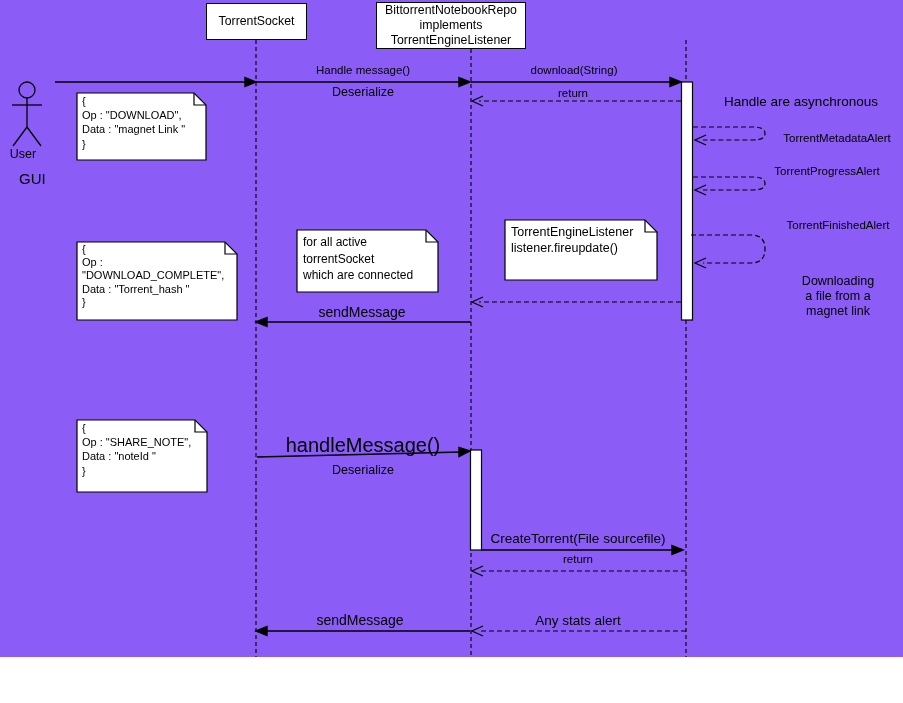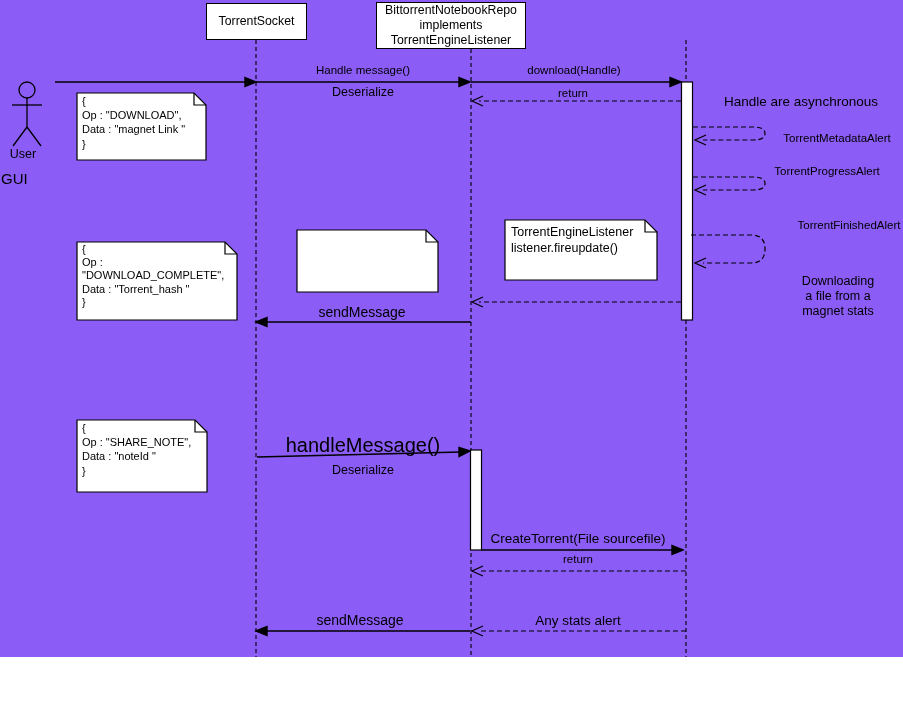--- a/index.html
+++ b/index.html
@@ -126,61 +126,66 @@
   <div class="pbox" style="left:206px;top:3px;width:101px;height:37px;">
     <span>TorrentSocket</span>
   </div>
   <div class="pbox" style="left:376px;top:2px;width:150px;height:47px;">
     <span>BittorrentNotebookRepo</span>
     <span>implements</span>
     <span>TorrentEngineListener</span>
   </div>
 
   <div class="lbl fs12" style="left:23px;top:147px;">User</div>
-  <div class="lbl-left" style="left:1px;top:170px;font-size:15px;">GUI</div>
+  <div class="lbl-left" style="left:19px;top:170px;font-size:15px;">GUI</div>
 
   <div class="lbl fs11" style="left:363px;top:64px;">Handle message()</div>
   <div class="lbl fs12" style="left:363px;top:85px;">Deserialize</div>
-  <div class="lbl fs11" style="left:574px;top:64px;">download(Handle)</div>
+  <div class="lbl fs11" style="left:574px;top:64px;">download(String)</div>
   <div class="lbl fs11" style="left:573px;top:87px;">return</div>
   <div class="lbl fs14" style="left:362px;top:304px;">sendMessage</div>
   <div class="lbl fs145" style="left:363px;top:434px;">handleMessage()</div>
   <div class="lbl fs12" style="left:363px;top:463px;">Deserialize</div>
   <div class="lbl fs13" style="left:578px;top:531px;">CreateTorrent(File sourcefile)</div>
   <div class="lbl fs11" style="left:578px;top:553px;">return</div>
   <div class="lbl fs14" style="left:360px;top:612px;">sendMessage</div>
   <div class="lbl fs13" style="left:578px;top:613px;">Any stats alert</div>
 
   <div class="lbl fs13" style="left:801px;top:94px;">Handle are asynchronous</div>
   <div class="lbl fs11" style="left:837px;top:132px;">TorrentMetadataAlert</div>
   <div class="lbl fs11" style="left:827px;top:165px;">TorrentProgressAlert</div>
-  <div class="lbl fs11" style="left:838px;top:219px;margin-left:11px;">TorrentFinishedAlert</div>
+  <div class="lbl fs11" style="left:838px;top:219px;">TorrentFinishedAlert</div>
 
   <div class="block-c fs12" style="left:838px;top:274px;line-height:15px;">
     <div>Downloading</div>
     <div>a file from a</div>
-    <div>magnet stats</div>
+    <div>magnet link</div>
   </div>
 
 
   <div class="note-text" style="left:82px;top:94px;">
     <div>{</div>
     <div>Op : "DOWNLOAD",</div>
     <div>Data : "magnet Link "</div>
     <div>}</div>
   </div>
 
   <div class="note-text" style="left:82px;top:243px;line-height:13.2px;">
     <div>{</div>
     <div>Op :</div>
     <div>"DOWNLOAD_COMPLETE",</div>
     <div>Data : "Torrent_hash "</div>
     <div>}</div>
   </div>
 
+  <div class="note-text" style="left:303px;top:234px;font-size:12px;line-height:16.5px;">
+    <div>for all active</div>
+    <div>torrentSocket</div>
+    <div>which are connected</div>
+  </div>
 
   <div class="note-text" style="left:511px;top:224px;font-size:12.5px;line-height:16px;">
     <div>TorrentEngineListener</div>
     <div>listener.fireupdate()</div>
   </div>
 
   <div class="note-text" style="left:82px;top:421px;">
     <div>{</div>
     <div>Op : "SHARE_NOTE",</div>
     <div>Data : "noteId "</div>

